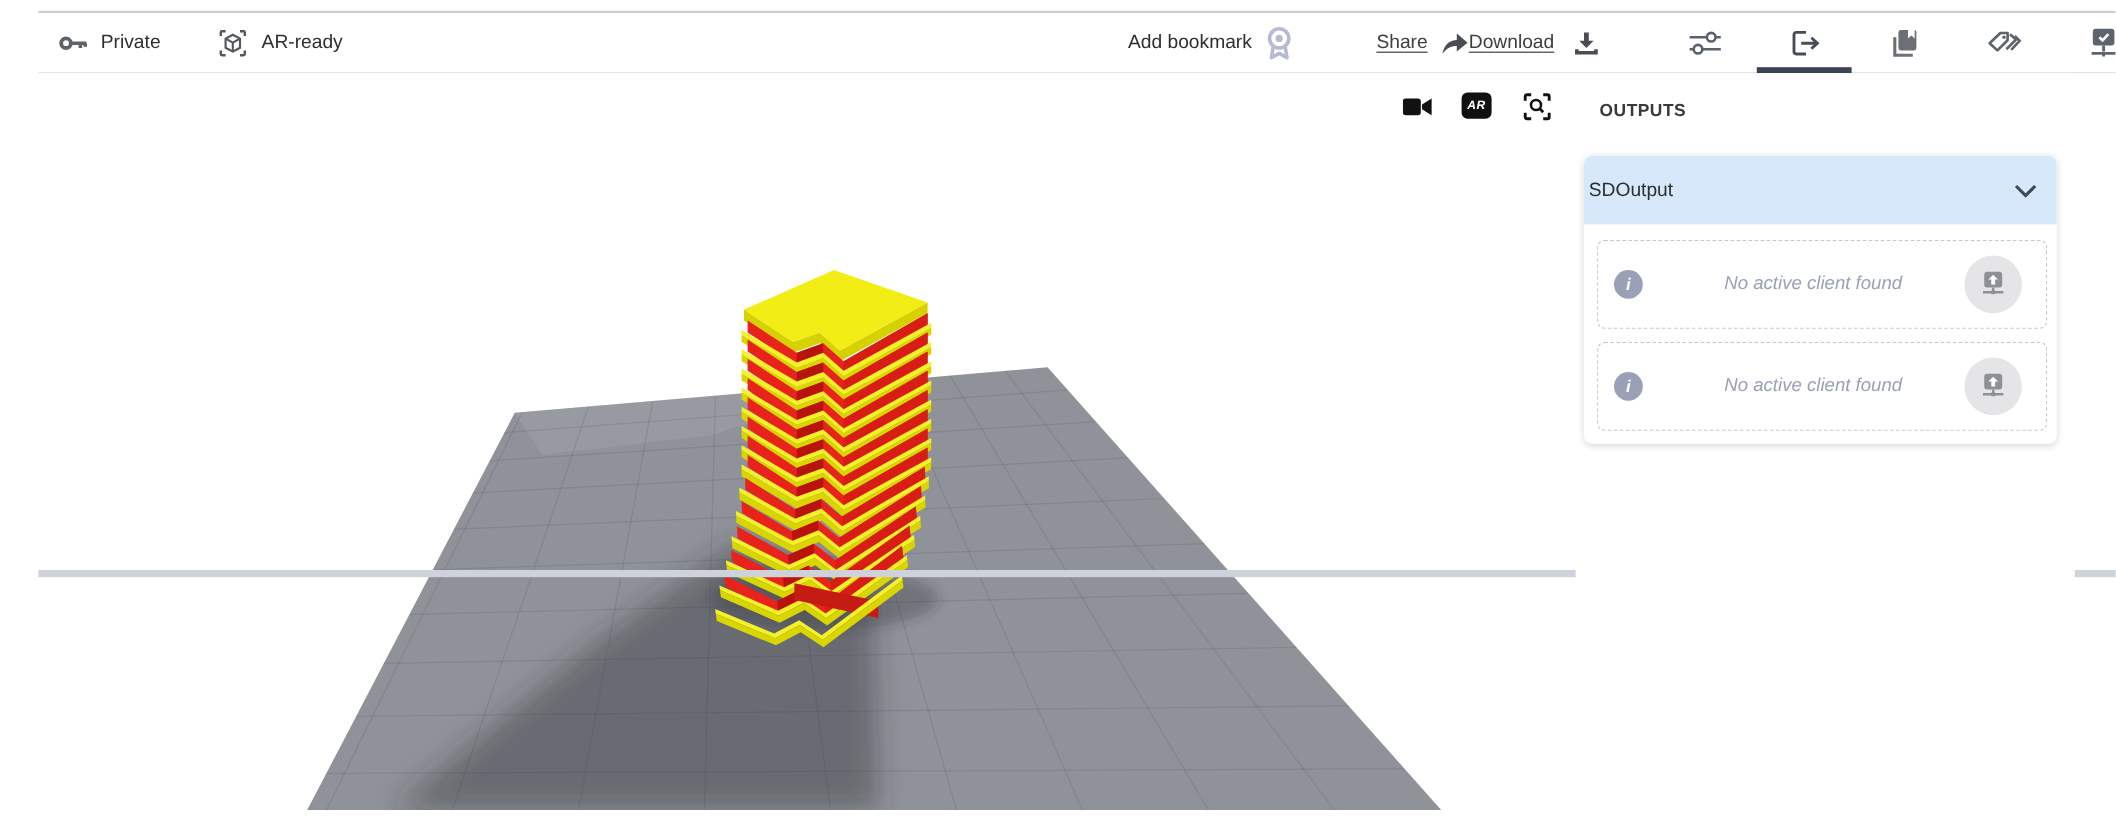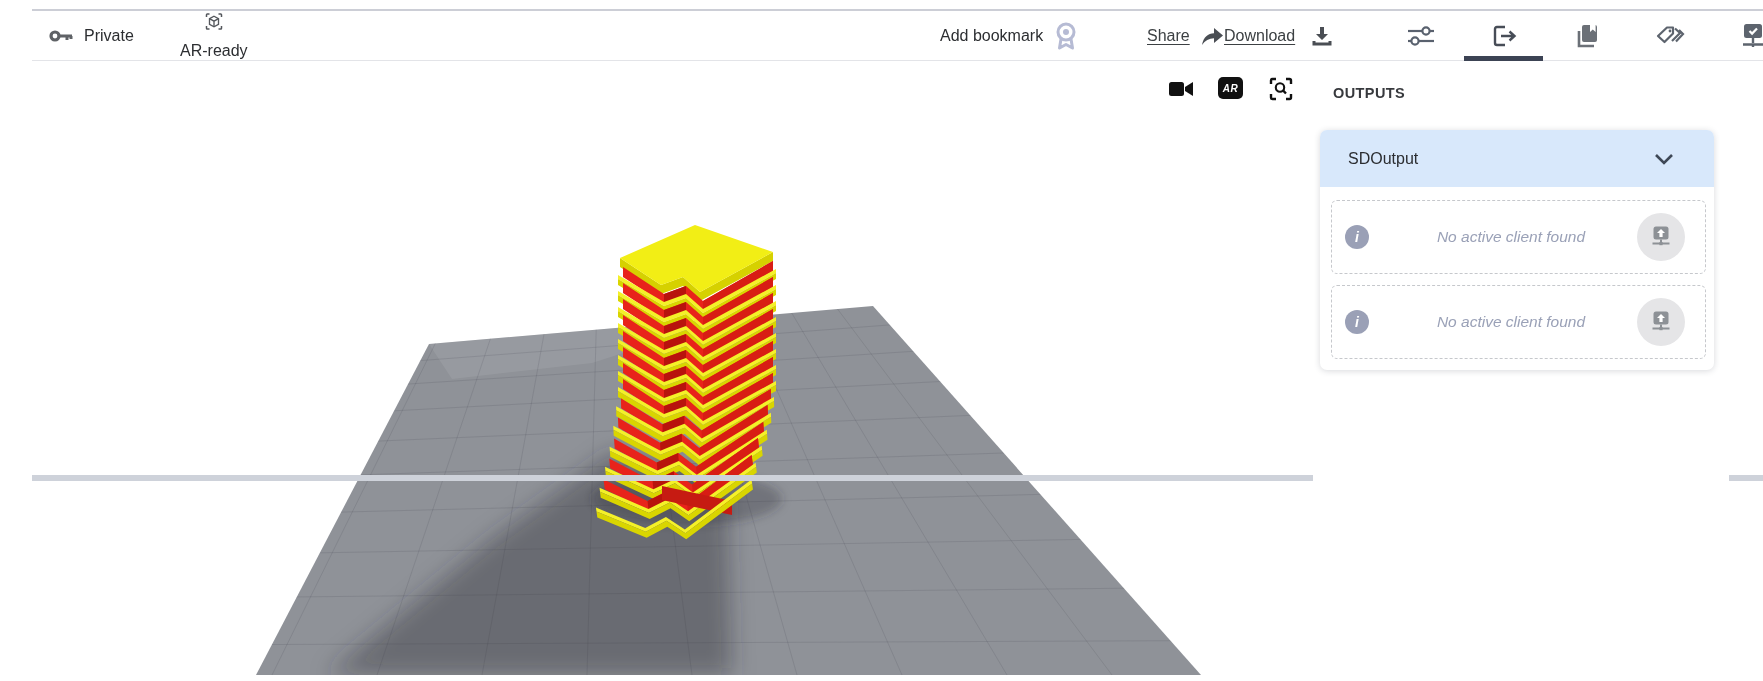--- a/index.html
+++ b/index.html
@@ -29,21 +29,21 @@
   .vstrip { position:absolute; left:1322px; top:61px; width:25px; height:614px; background:#f6f6f8;
             border-left:1px solid #ededf0; border-right:1px solid #ededf0; }
   .hstrip { position:absolute; left:0; bottom:0; width:100%; height:6px; background:#ced2da; }
 
   
   .panel { position:absolute; left:1281px; top:61px; width:416px; height:614px; background:#fff; }
   .panel-title { position:absolute; left:20px; top:24px; font-size:14.5px; font-weight:bold;
                  letter-spacing:.4px; color:#37393d; }
   .out-card { position:absolute; left:7px; top:69px; width:394px; border-radius:7px; background:#fff;
               box-shadow:0 1px 6px rgba(40,45,60,.18); overflow:hidden; }
-  .out-head { height:57px; background:#d8e8fb; display:flex; align-items:center; padding:0 28px;
+  .out-head { height:57px; background:#d8e8fb; display:flex; align-items:center; padding:0 4px;
               cursor:pointer; }
   .out-head-label { font-size:16px; color:#2b2d31; flex:1; }
   .out-body { padding:13px 8px 11px 11px; }
   .dash-card { border:1px dashed #c6c8cc; border-radius:6px; padding:12px 10px 12px 13px; margin-bottom:11px; }
   .dash-card:last-child { margin-bottom:0; }
   .dash-title { font-size:16.5px; color:#28292c; margin:2px 0 10px 1px; }
   .dash-row { display:flex; align-items:center; height:48px; }
   .info-circ { width:24px; height:24px; border-radius:50%; background:#9aa0b6; color:#fff;
                display:flex; align-items:center; justify-content:center; font-size:14px;
                font-style:italic; font-weight:bold; flex:0 0 auto; }
@@ -61,21 +61,21 @@
   <div class="toolbar">
 
     <div class="tb-item" style="left:16px;">
       <svg width="26" height="26" viewBox="0 0 26 26">
         <circle cx="7" cy="13" r="4" fill="none" stroke="#5f6266" stroke-width="3.2"></circle>
         <path d="M11 13 H24 M19 13 v4 M23 13 v3" stroke="#5f6266" stroke-width="3" fill="none"></path>
       </svg>
       <span>Private</span>
     </div>
 
-    <div class="tb-item" style="left:148px;flex-direction:column;">
+    <div class="tb-item" style="left:148px;">
       <svg width="28" height="28" viewBox="0 0 28 28">
         <g stroke="#54575c" stroke-width="2" fill="none">
           <path d="M4 8 V5 Q4 4 5 4 H8"></path>
             <path d="M20 4 h3 q1 0 1 1 v3"></path>
           <path d="M24 20 v3 q0 1 -1 1 h-3"></path>
             <path d="M8 24 H5 Q4 24 4 23 v-3"></path>
         </g>
         <g stroke="#54575c" stroke-width="1.8" fill="none">
           <path d="M14 7 l6 3.2 v7.6 L14 21 l-6 -3.2 v-7.6 Z"></path>
           <path d="M8 10.2 L14 13.5 L20 10.2 M14 13.5 V21"></path>

